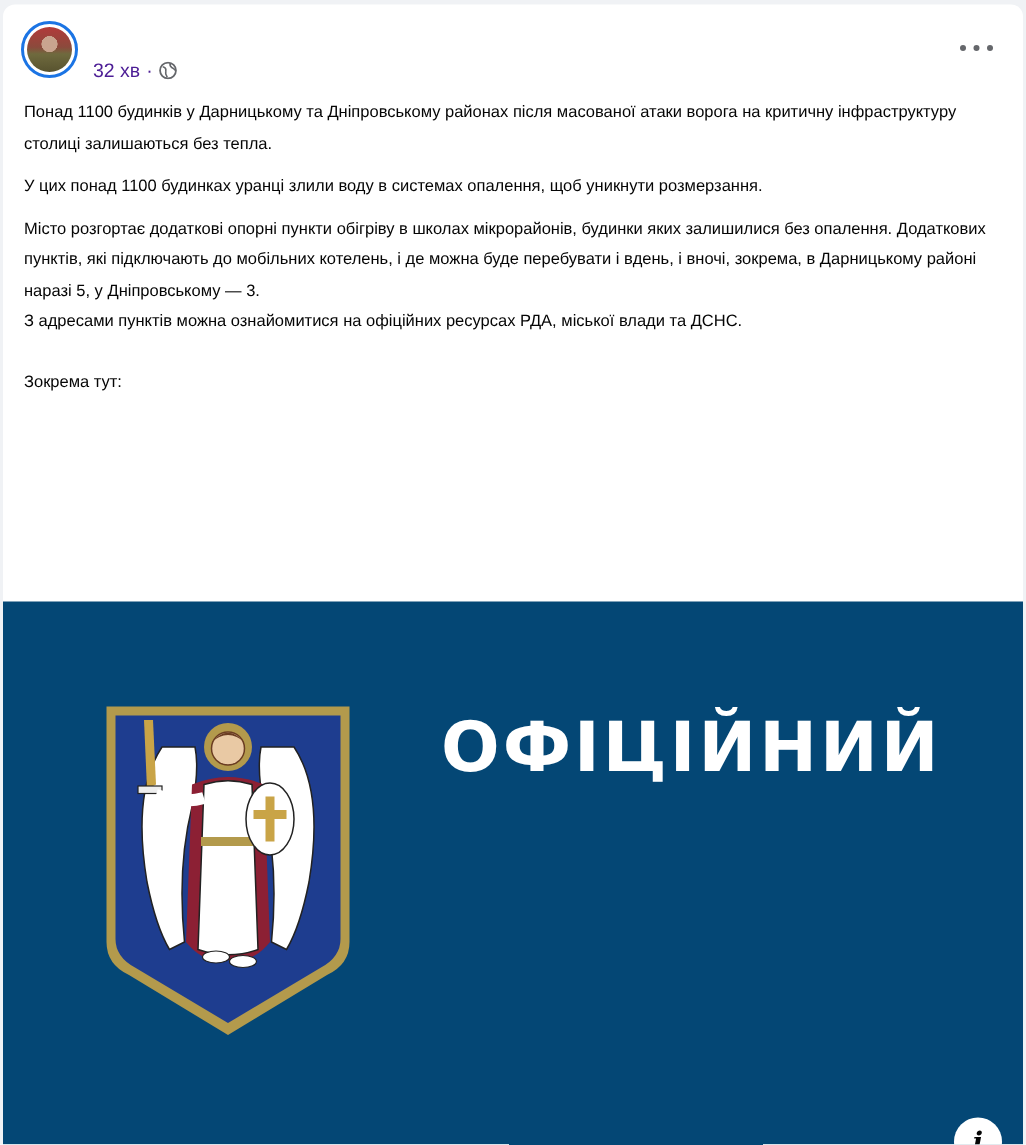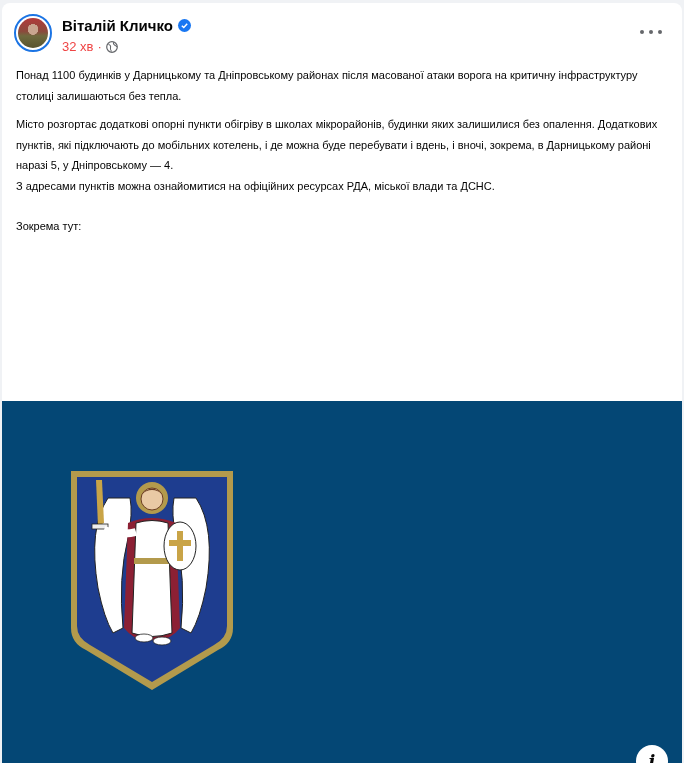--- a/index.html
+++ b/index.html
@@ -50,21 +50,21 @@
   .verified {
     width: 13px; height: 13px;
     border-radius: 50%;
     background: #1877f2;
     display: inline-flex; align-items: center; justify-content: center;
   }
   .meta {
     position: absolute;
     left: 60px; top: 36px;
     font-size: 13px;
-    color: #ef4444;
+    color: #4c1d95;
     display: flex; align-items: center; gap: 4px;
   }
   .globe {
     width: 12px; height: 12px;
     display: inline-block;
   }
   .more-btn {
     position: absolute;
     right: 20px; top: 22px;
     width: 22px; height: 14px;
@@ -121,48 +121,41 @@
   }
 </style>
 </head>
 <body>
 
 <div class="card">
   <div class="header">
     <div class="avatar">
       <div class="avatar-inner"></div>
     </div>
-    <div class="author-name">
-      <span>Віталій Кличко</span>
-      <span class="verified">
-        <svg width="9" height="9" viewBox="0 0 10 10">
-            <path d="M2 5.2 L4.2 7.2 L8 3" stroke="#fff" stroke-width="1.6" fill="none"></path>
-          </svg>
-      </span>
-    </div>
     <div class="meta">
       <span>32 хв</span>
       <span>·</span>
       <span class="globe">
         <svg width="12" height="12" viewBox="0 0 12 12">
           <circle cx="6" cy="6" r="5.3" fill="none" stroke="#65676b" stroke-width="1.2"></circle>
           <path d="M2.5 3.5 Q5 4 4.5 6.5 Q4 8.5 5.5 10.5 M7.5 1.2 Q7 3 8.5 4 Q10.5 5 10.8 6" fill="none" stroke="#65676b" stroke-width="1.1"></path>
         </svg>
       </span>
     </div>
     <div class="more-btn">
       <span></span>
       <span></span>
       <span></span>
     </div>
   </div>
 
   <div class="body-text">
     <p>Понад 1100 будинків у Дарницькому та Дніпровському районах після масованої атаки ворога на критичну інфраструктуру столиці залишаються без тепла.</p>
-    <p class="tight">Місто розгортає додаткові опорні пункти обігріву в школах мікрорайонів, будинки яких залишилися без опалення. Додаткових пунктів, які підключають до мобільних котелень, і де можна буде перебувати і вдень, і вночі, зокрема, в Дарницькому районі наразі 5, у Дніпровському — 4.</p>
+    <p>У цих понад 1100 будинках уранці злили воду в системах опалення, щоб уникнути розмерзання.</p>
+    <p class="tight">Місто розгортає додаткові опорні пункти обігріву в школах мікрорайонів, будинки яких залишилися без опалення. Додаткових пунктів, які підключають до мобільних котелень, і де можна буде перебувати і вдень, і вночі, зокрема, в Дарницькому районі наразі 5, у Дніпровському — 3.</p>
     <p class="gap">З адресами пунктів можна ознайомитися на офіційних ресурсах РДА, міської влади та ДСНС.</p>
     <p>Зокрема тут:</p>
   </div>
 
   <div class="image">
     <svg class="coat" viewBox="0 0 168 225">
       <path d="M3 3 H165 V160 Q165 175 150 182 L84 222 L18 182 Q3 175 3 160 Z" fill="#b39a4c"></path>
       <path d="M9 9 H159 V158 Q159 170 146 177 L84 214 L22 177 Q9 170 9 158 Z" fill="#1e3d8f"></path>
 
       <path d="M40 30 Q20 60 30 120 Q36 150 45 165 L55 160 Q50 110 60 70 Q65 45 62 30 Z" fill="#ffffff" stroke="#222" stroke-width="1"></path>
@@ -182,16 +175,17 @@
       <path d="M36 62 Q55 68 68 64" stroke="#fff" stroke-width="8" fill="none"></path>
 
       <ellipse cx="112" cy="78" rx="16" ry="24" fill="#ffffff" stroke="#222" stroke-width="1"></ellipse>
       <rect x="109" y="63" width="6" height="30" fill="#c9a447"></rect>
       <rect x="101" y="72" width="22" height="6" fill="#c9a447"></rect>
 
       <ellipse cx="76" cy="170" rx="9" ry="4" fill="#fff" stroke="#222" stroke-width="0.8"></ellipse>
       <ellipse cx="94" cy="173" rx="9" ry="4" fill="#fff" stroke="#222" stroke-width="0.8"></ellipse>
     </svg>
     <div class="portal-text">
+      <div>ОФІЦІЙНИЙ</div>
     </div>
     <div class="info-btn">i</div>
   </div>
 </div>
 
 </body></html>

